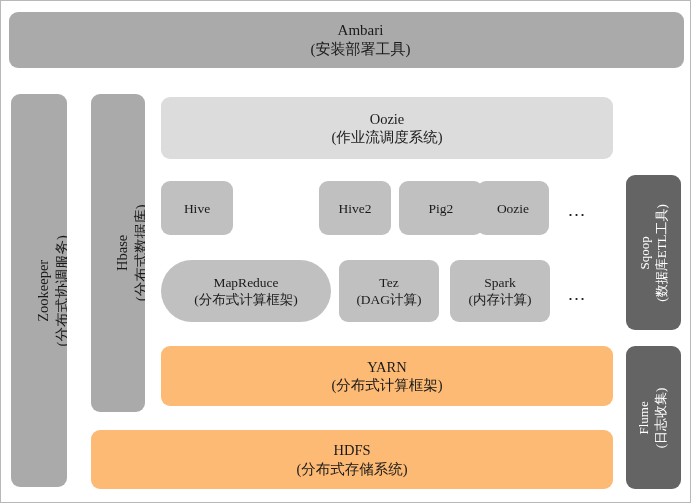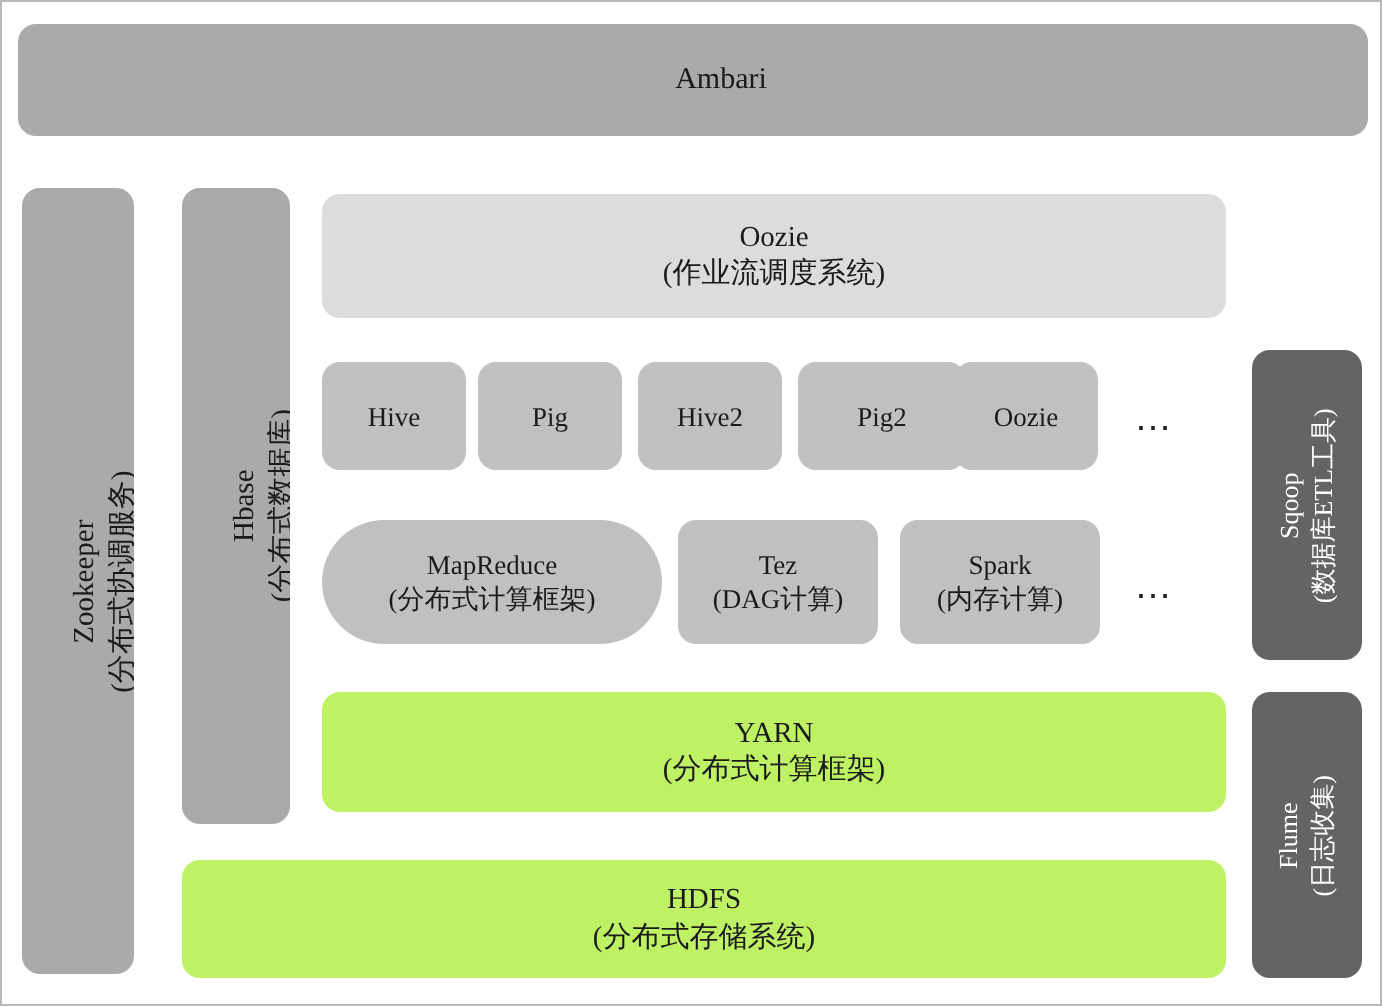--- a/index.html
+++ b/index.html
@@ -31,21 +31,21 @@
     color: #1a1a1a;
     line-height: 1.26;
     overflow: hidden;
   }
   .box .ln1 { display: block; white-space: nowrap; }
   .box .ln2 { display: block; white-space: nowrap; }
 
   
   .tone-dark   { background: #aaaaaa; padding-left: 28px; }
   .tone-mid    { background: #c0c0c0; }
-  .tone-mid2   { background: #bef264; align-items: center; }
+  .tone-mid2   { background: #fdba74; align-items: center; }
   .tone-light  { background: #dcdcdc; }
   .tone-charcoal { background: #646464; color: #ffffff; }
 
   
   .vert {
     writing-mode: horizontal-tb;
   }
   .vert .rot {
     transform: rotate(-90deg);
     white-space: nowrap;
@@ -70,20 +70,21 @@
     line-height: 1;
   }
 </style>
 </head>
 <body>
 
 <div id="diagram">
 
   <div class="box tone-dark fs-title" style="left:8px; top:11px; width:675px; height:56px;">
     <span class="ln1">Ambari</span>
+    <span class="ln2">(安装部署工具)</span>
   </div>
 
   <div class="box tone-dark vert fs-lg" style="left:10px; top:93px; width:56px; height:393px;">
     <span class="rot">
       <span class="ln1">Zookeeper</span>
       <span class="ln2">(分布式协调服务)</span>
     </span>
   </div>
 
   <div class="box tone-dark vert fs-lg" style="left:90px; top:93px; width:54px; height:318px;">
@@ -93,23 +94,20 @@
     </span>
   </div>
 
   <div class="box tone-mid fs-md" style="left:160px; top:180px; width:72px; height:54px;">
     <span class="ln1">Hive</span>
   </div>
 
   <div class="box tone-light fs-lg" style="left:160px; top:96px; width:452px; height:62px;">
     <span class="ln1">Oozie</span>
     <span class="ln2">(作业流调度系统)</span>
-  </div>
-  <div class="box tone-mid fs-md" style="left:238px; top:180px; width:72px; height:54px;">
-    <span class="ln1">Pig</span>
   </div>
   <div class="box tone-mid fs-md" style="left:318px; top:180px; width:72px; height:54px;">
     <span class="ln1">Hive2</span>
   </div>
   <div class="box tone-mid fs-md" style="left:398px; top:180px; width:84px; height:54px;">
     <span class="ln1">Pig2</span>
   </div>
   <div class="box tone-mid fs-md" style="left:476px; top:180px; width:72px; height:54px;">
     <span class="ln1">Oozie</span>
   </div>

